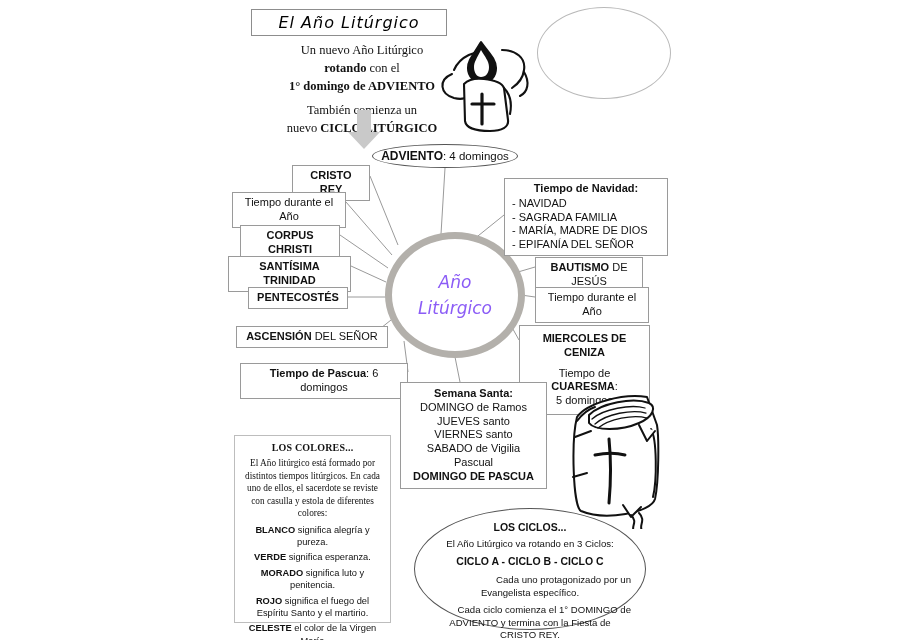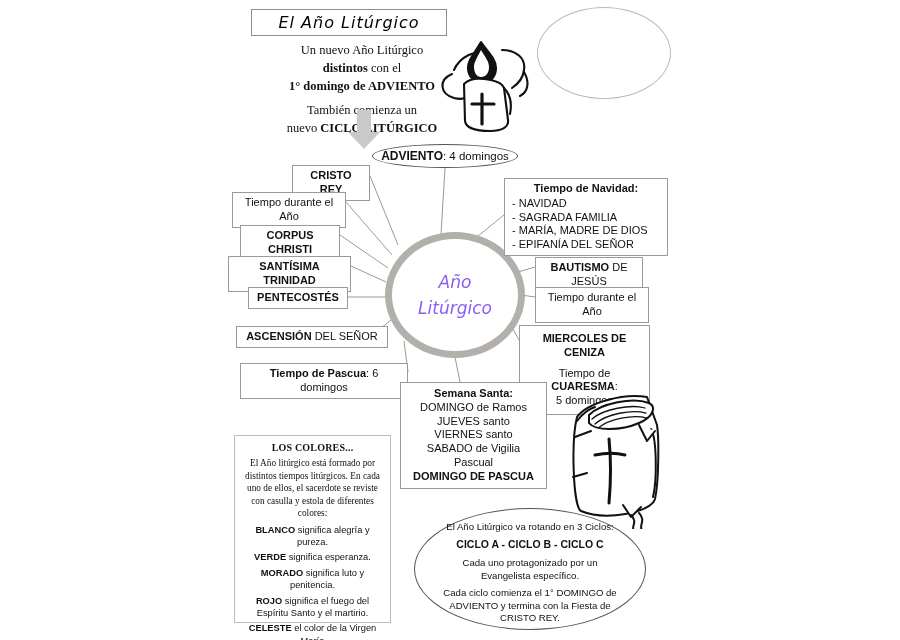--- a/index.html
+++ b/index.html
@@ -145,21 +145,21 @@
   .n-ciclos{
     left:414px;top:508px;width:232px;height:122px;
     border:1px solid #555;border-radius:50%;
     background:#fff;box-sizing:border-box;
     padding:12px 14px 0;
     text-align:center;
   }
   .n-ciclos .hd{font-weight:bold;font-size:10.5px;display:block;margin-bottom:5px;}
   .n-ciclos .l{display:block;font-size:9.6px;line-height:1.3;}
   .n-ciclos .strong{font-weight:bold;font-size:10.5px;margin:5px 0;}
-  .n-ciclos .sp{margin-top:5px;}
+  .n-ciclos .sp{margin-top:5px;text-align:right;}
 
   
   .candle{left:432px;top:28px;width:112px;height:108px;}
   .book{left:561px;top:381px;width:126px;height:148px;}
 </style>
 </head>
 <body>
 
 <div id="canvas">
 
@@ -186,21 +186,21 @@
 
     <path d="M 414 569 A 116 61 0 0 1 646 569" stroke="#ffffff" stroke-width="0" fill="none"></path>
   </svg>
 
   <div class="node title-box">
     <span class="title-text">El Año Litúrgico</span>
   </div>
 
   <div class="node intro">
     <span>Un nuevo Año Litúrgico</span><br>
-    <b>distintos</b><span> con el</span><br>
+    <b>rotando</b><span> con el</span><br>
     <b>1° domingo de ADVIENTO</b>
     <span class="gap"></span>
     <span>También comienza un</span><br>
     <span>nuevo </span><b>CICLO LITÚRGICO</b>
   </div>
 
   <div class="node candle">
     <svg viewBox="0 0 112 108" width="112" height="108">
       <g fill="none" stroke="#111" stroke-width="2.1" stroke-linecap="round" stroke-linejoin="round">
 
@@ -332,20 +332,21 @@
         <path d="M 34 74 C 44 72 56 72 64 74" fill="none" stroke-width="3"></path>
 
         <path d="M 70 134 C 78 142 68 146 74 152 C 80 158 72 160 76 166" fill="none" stroke-width="2"></path>
         <path d="M 78 132 C 86 140 76 145 82 151 C 88 157 80 160 84 166" fill="none" stroke-width="2"></path>
         <path d="M 76 166 C 78 170 82 170 84 166" fill="none" stroke-width="2"></path>
       </g>
     </svg>
   </div>
 
   <div class="node n-ciclos">
+    <span class="hd">LOS CICLOS...</span>
     <span class="l">El Año Litúrgico va rotando en 3 Ciclos:</span>
     <span class="l strong">CICLO A  - CICLO B  -  CICLO C</span>
     <span class="l sp">Cada uno protagonizado por un</span>
     <span class="l">Evangelista específico.</span>
     <span class="l sp">Cada ciclo comienza el 1° DOMINGO de</span>
     <span class="l">ADVIENTO y termina con la Fiesta de</span>
     <span class="l">CRISTO REY.</span>
   </div>
 
 </div>

